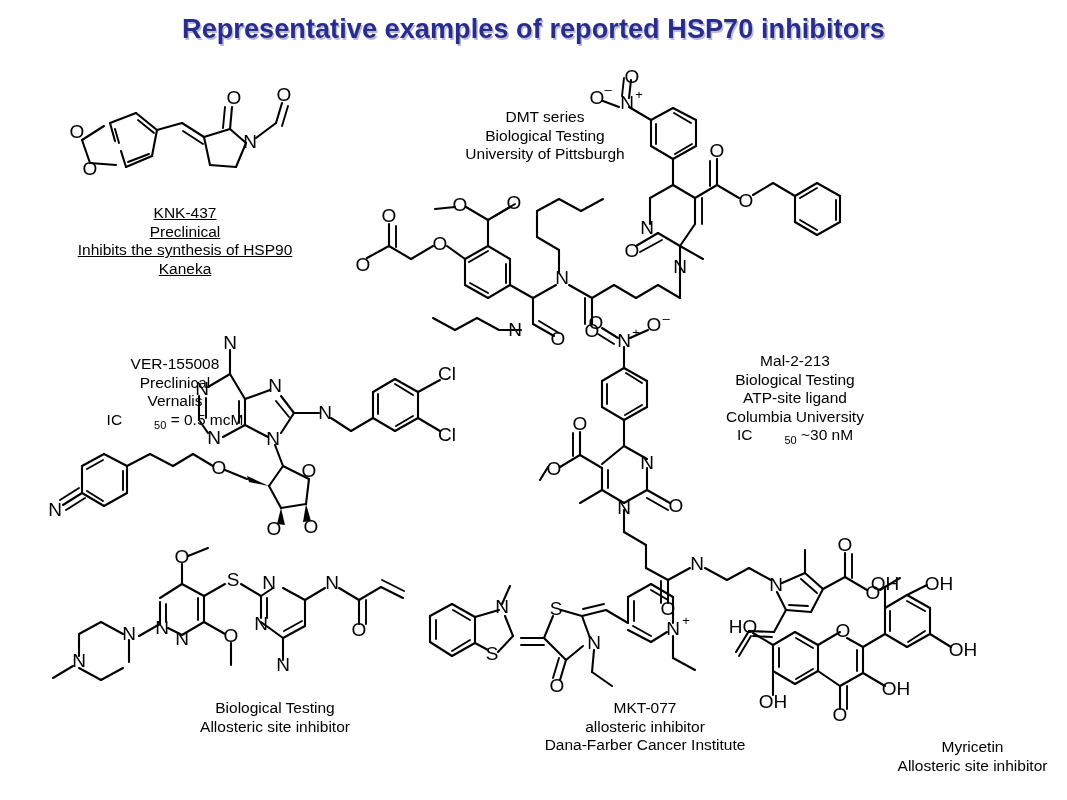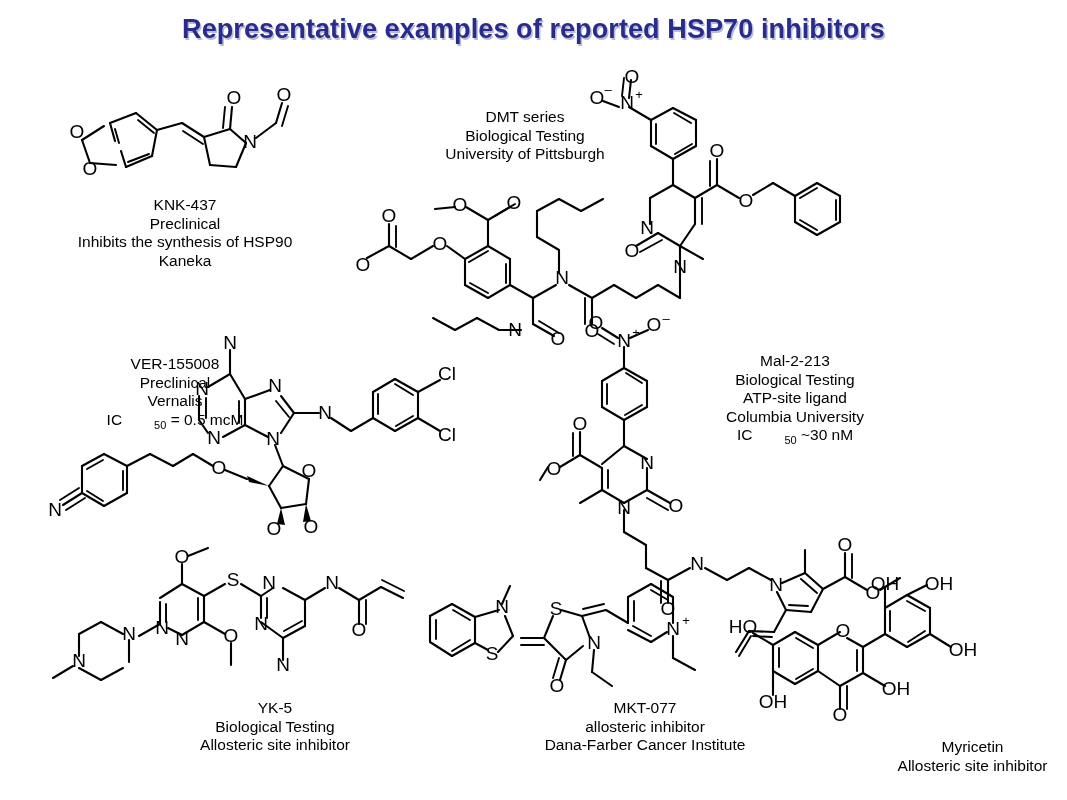--- a/index.html
+++ b/index.html
@@ -120,28 +120,28 @@
       <path class="bond-thin" d="M222,41 L228,21"></path>
 
       <text class="atom" x="17" y="48">O</text>
       <text class="atom" x="30" y="85">O</text>
       <text class="atom" x="174" y="14">O</text>
       <text class="atom" x="190" y="58">N</text>
       <text class="atom" x="224" y="11">O</text>
     </svg>
   </div>
 
-  <div class="caption" style="left:20px; top:196px; width:330px;">
+  <div class="caption" style="left:20px; top:204px; width:330px;text-decoration:underline;">
     <span class="line">KNK-437</span>
     <span class="line">Preclinical</span>
     <span class="line">Inhibits the synthesis of HSP90</span>
     <span class="line">Kaneka</span>
   </div>
 
-  <div class="caption" style="left:410px; top:108px; width:230px;">
+  <div class="caption" style="left:430px; top:108px; width:230px;">
     <span class="line">DMT series</span>
     <span class="line">Biological Testing</span>
     <span class="line">University of Pittsburgh</span>
   </div>
 
   <div class="struct" style="left:355px; top:78px;">
     <svg width="520" height="270" viewBox="0 0 520 270">
 
       <path class="bond" d="M12,180 L34,168"></path>
       <path class="bond" d="M34,168 L34,146"></path>
@@ -513,21 +513,20 @@
       <text class="atom" x="198" y="33">S</text>
       <text class="atom" x="234" y="36">N</text>
       <text class="atom" x="226" y="77">N</text>
       <text class="atom" x="248" y="118">N</text>
       <text class="atom" x="297" y="36">N</text>
       <text class="atom" x="324" y="83">O</text>
     </svg>
   </div>
 
   <div class="caption" style="left:100px; top:699px; width:350px;">
-    <span class="line">YK-5</span>
     <span class="line">Biological Testing</span>
     <span class="line">Allosteric site inhibitor</span>
   </div>
 
   <div class="struct" style="left:420px; top:568px;">
     <svg width="300" height="140" viewBox="0 0 300 140">
 
       <path class="bond" d="M10,48 L10,74"></path>
       <path class="bond" d="M10,74 L32,88"></path>
       <path class="bond" d="M32,88 L55,75"></path>

